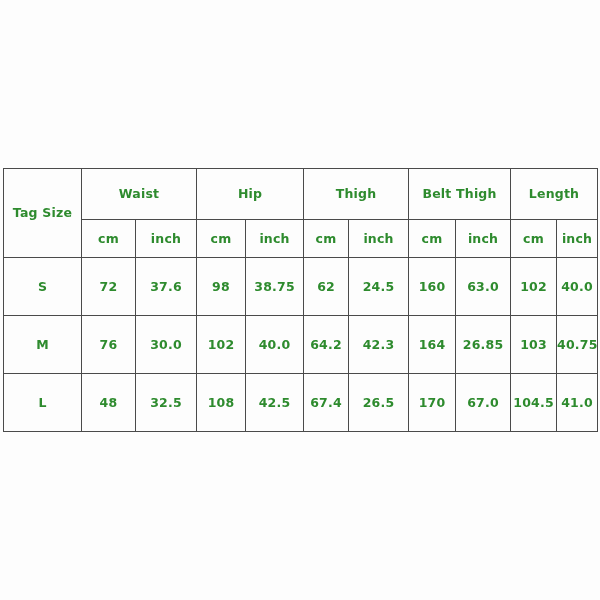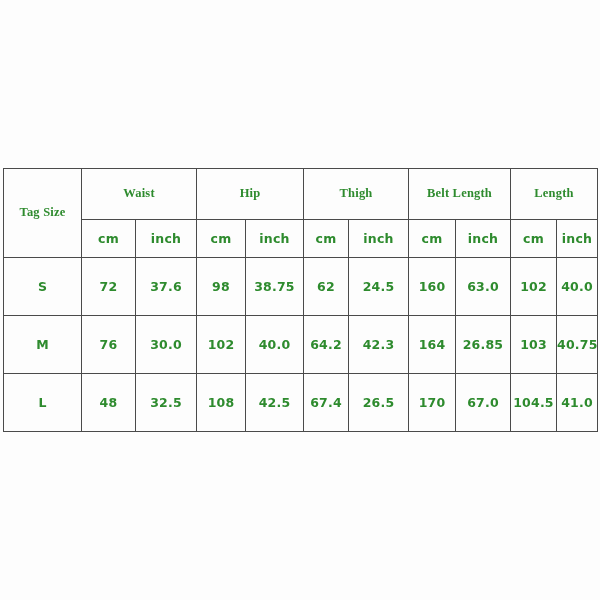--- a/index.html
+++ b/index.html
@@ -58,21 +58,21 @@
   col.c-in     { width: 61px; }
   col.c-cm2    { width: 49px; }
   col.c-in2    { width: 58px; }
   col.c-cm3    { width: 45px; }
   col.c-in3    { width: 60px; }
   col.c-cm4    { width: 47px; }
   col.c-in4    { width: 55px; }
   col.c-cm5    { width: 46px; }
   col.c-in5    { width: 41px; }
 
-  tr.hdr-top td { height: 50px; font-size: 13px; font-family: Liberation Serif, serif; }
+  tr.hdr-top td { height: 50px; font-size: 13px; }
   tr.hdr-sub td { height: 37px; font-size: 12.5px; }
   tr.data-row td { height: 57px; font-size: 13px; }
 
   td.tag-size-cell { font-size: 13px; }
   td.size-label { font-size: 13px; }
 </style>
 </head>
 <body>
 
 <div id="page">
@@ -91,21 +91,21 @@
       <col class="c-cm5">
       <col class="c-in5">
     </colgroup>
 
     <tbody>
       <tr class="hdr-top">
         <td class="tag-size-cell" rowspan="2">Tag Size</td>
         <td colspan="2">Waist</td>
         <td colspan="2">Hip</td>
         <td colspan="2">Thigh</td>
-        <td colspan="2">Belt Length</td>
+        <td colspan="2">Belt Thigh</td>
         <td colspan="2">Length</td>
       </tr>
 
       <tr class="hdr-sub">
         <td>cm</td>
         <td>inch</td>
         <td>cm</td>
         <td>inch</td>
         <td>cm</td>
         <td>inch</td>

